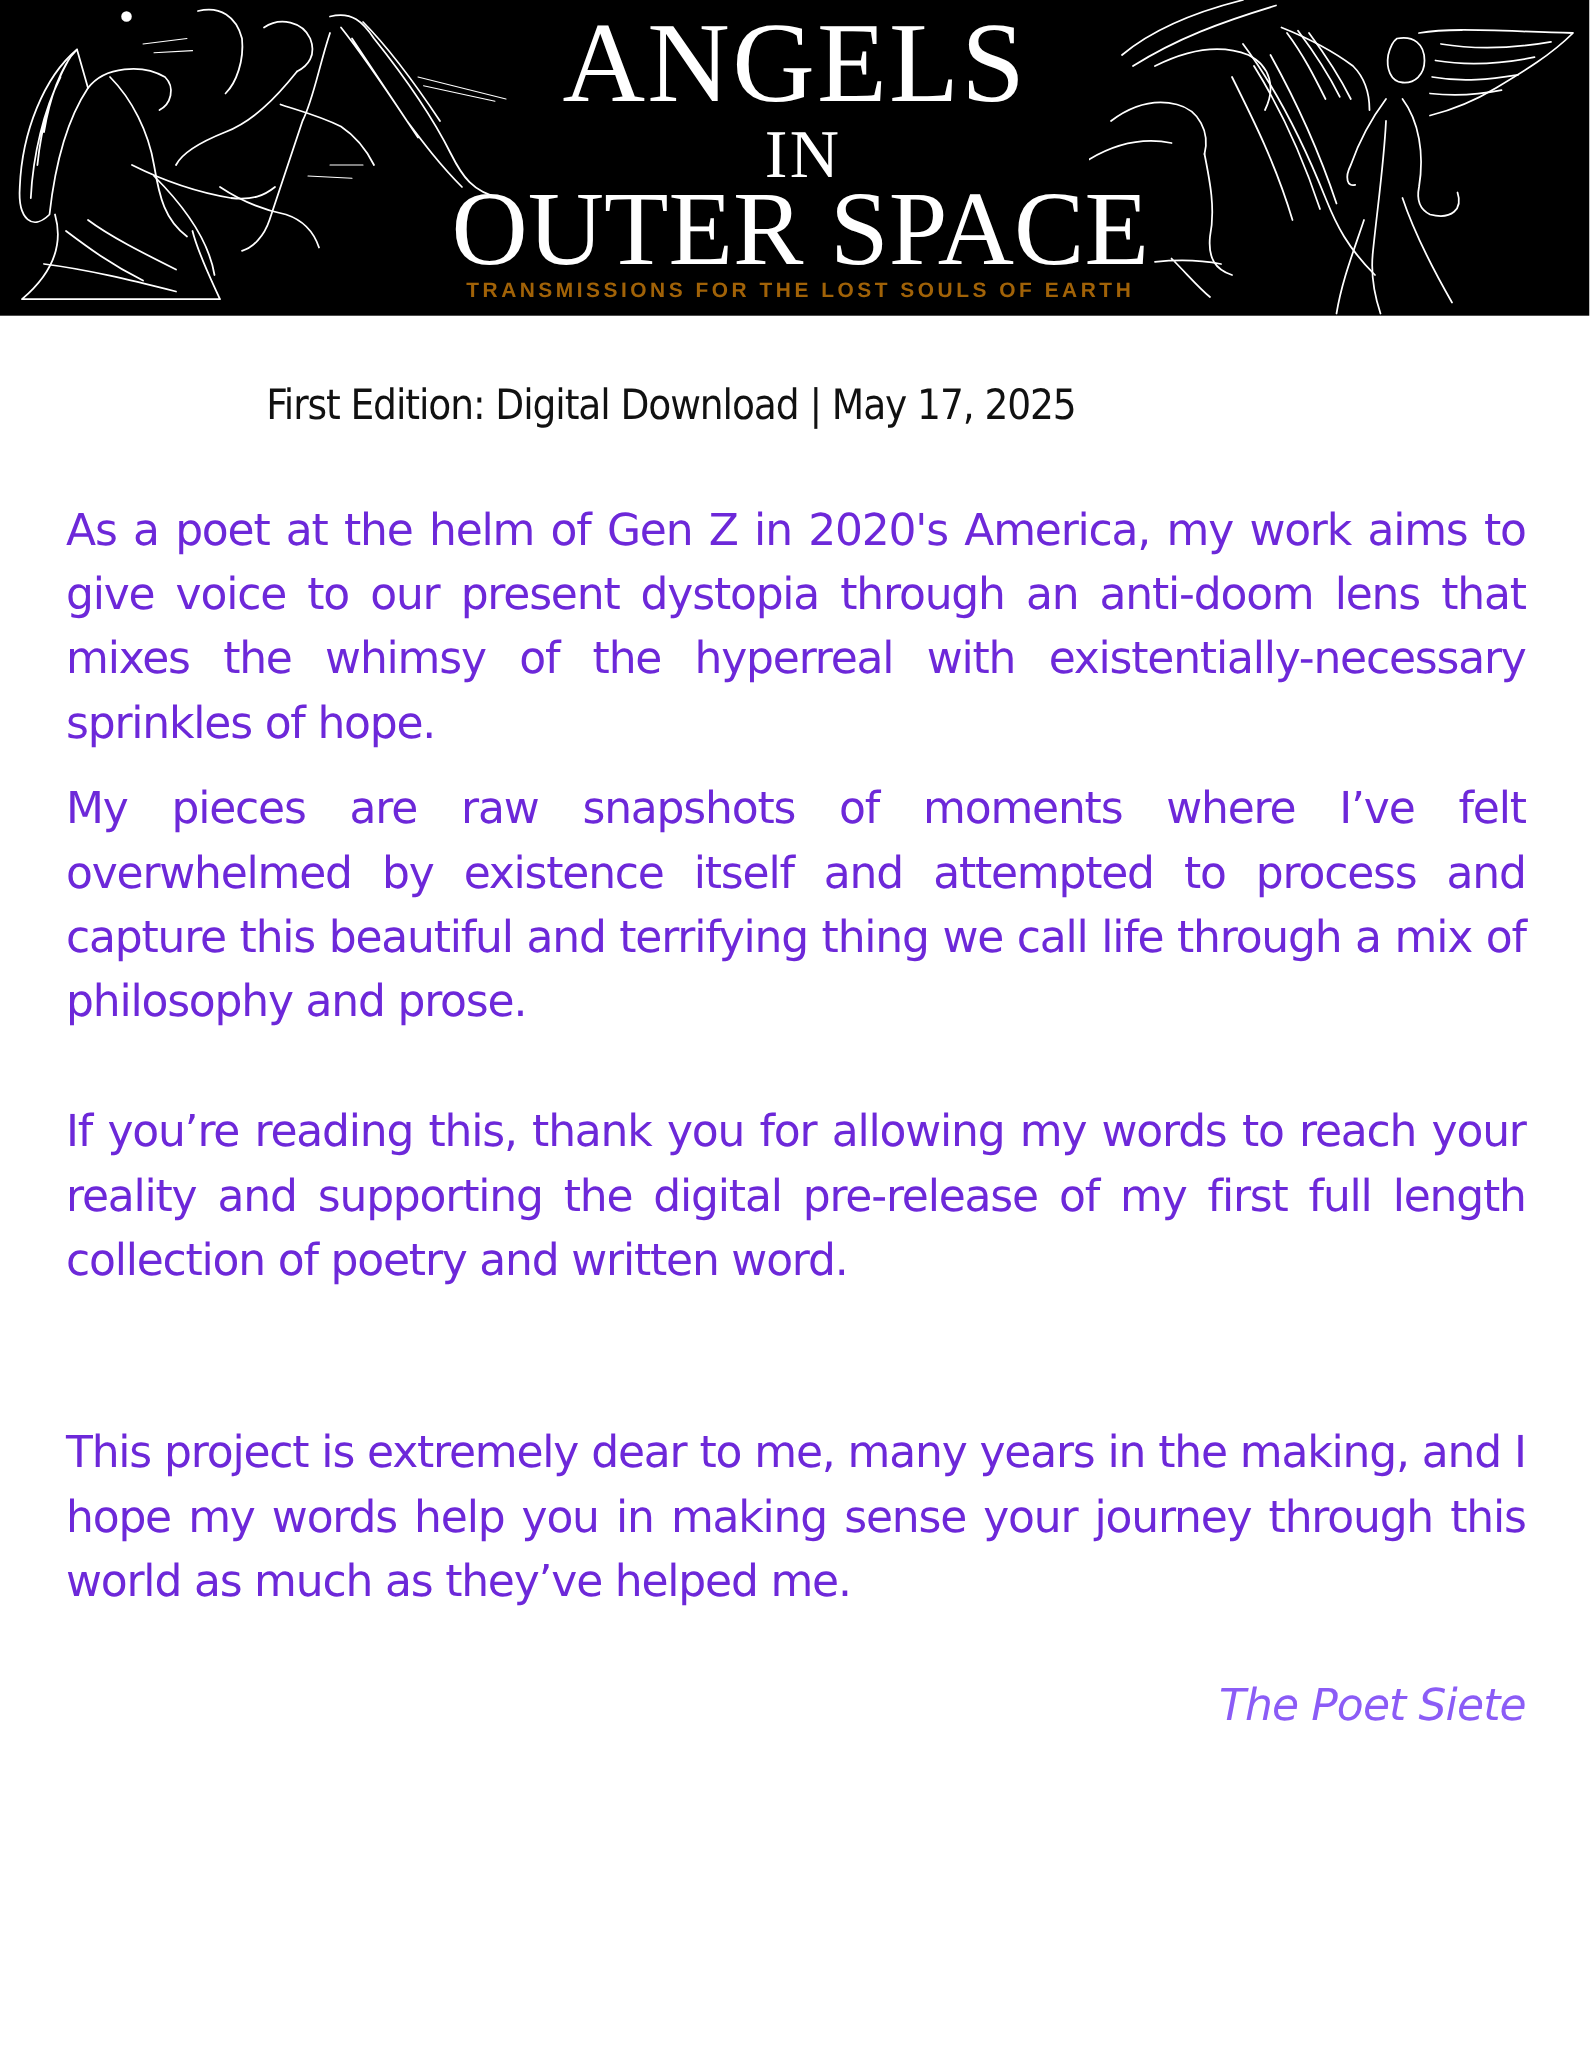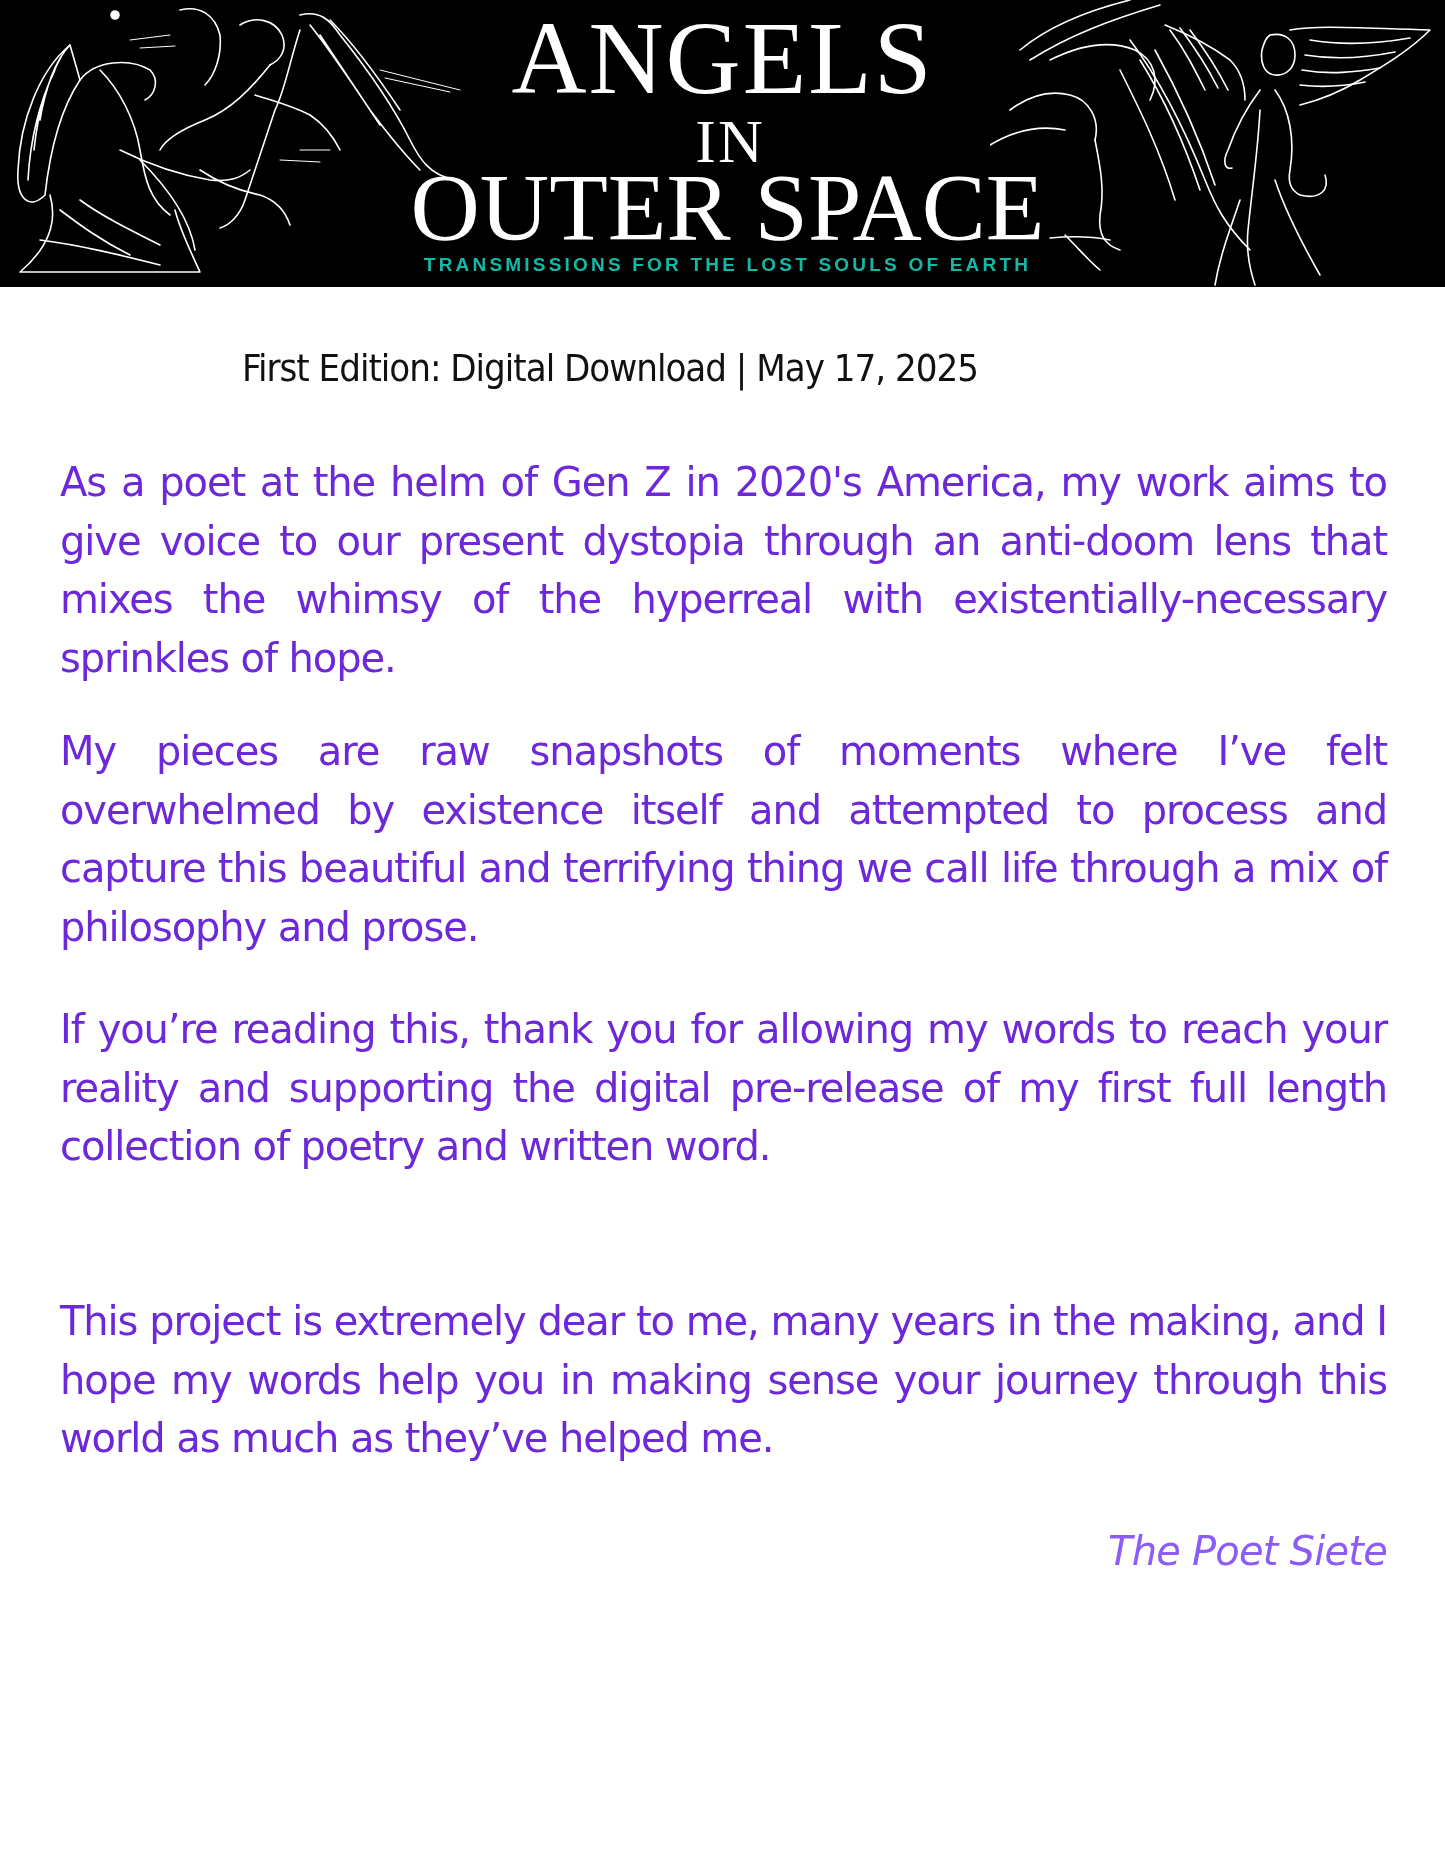--- a/index.html
+++ b/index.html
@@ -19,36 +19,36 @@
       position: absolute; left: 0; width: 1445px; text-align: center;
       font-family: "Liberation Serif", "DejaVu Serif", serif; font-weight: normal; color: #ffffff;
       line-height: 1;
     }
     .title-angels { top: 6px; font-size: 104px; letter-spacing: 2px; }
     .title-in { top: 110px; font-size: 62px; letter-spacing: 2px; padding-left: 15px; }
     .title-outer { top: 160px; font-size: 96px; letter-spacing: 0px; padding-left: 10px; }
     .subtitle {
       position: absolute; left: 0; width: 1445px; top: 254px; text-align: center;
       font-family: "Liberation Sans", sans-serif; font-weight: bold; font-size: 19px; letter-spacing: 3.2px;
-      color: #14b8a6; padding-left: 10px;
+      color: #a16207; padding-left: 10px;
     }
 
     .edition {
       position: absolute; left: 0; top: 346px; width: 1220px; text-align: center;
       font-family: "DejaVu Sans", sans-serif; font-size: 38px; letter-spacing: -1px; color: #111111;
       font-stretch: condensed;
     }
 
     .body-text {
       position: absolute; left: 60px; width: 1327px;
       font-family: "DejaVu Sans", sans-serif; font-size: 40px; line-height: 58.7px;
       letter-spacing: -1.1px; text-align: justify; color: #6d28d9;
     }
     .p1 { top: 453px; }
-    .p2 { top: 722px; }
+    .p2 { top: 706px; }
     .p3 { top: 1000px; }
     .p4 { top: 1292px; }
 
     .signature {
       position: absolute; right: 58px; top: 1528px;
       font-family: "DejaVu Sans", sans-serif; font-style: italic; font-size: 40px; letter-spacing: -0.8px; color: #8b5cf6;
     }
   </style>
 </head>
 <body>

